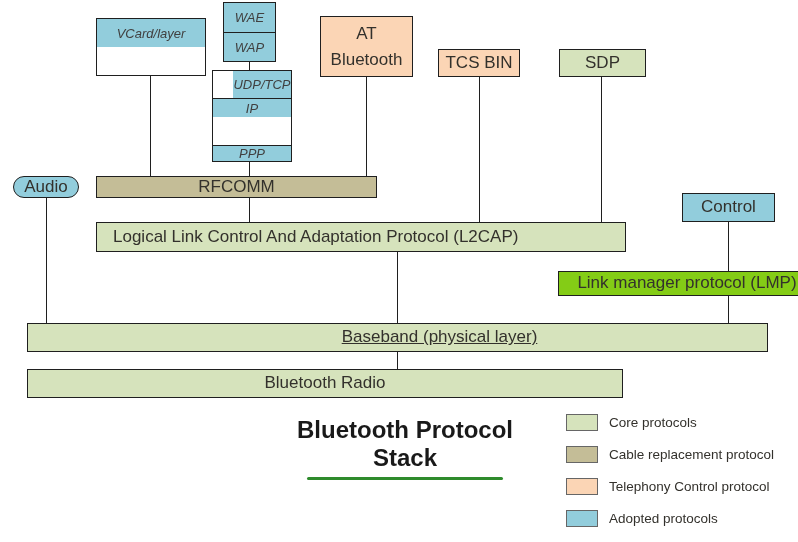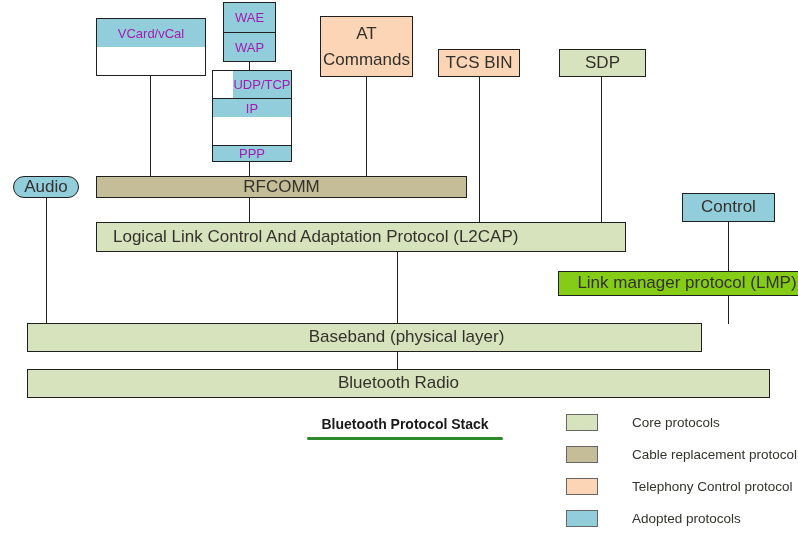--- a/index.html
+++ b/index.html
@@ -29,21 +29,22 @@
     border: 1px solid #1f1f1f;
     display: flex;
     flex-direction: column;
     z-index: 2;
   }
   .cell {
     display: flex;
     align-items: center;
     justify-content: center;
     font-size: 13px;
-    color: #a21caf;
+    color: #404040;
+    font-style: italic;
   }
   .cell + .cell { border-top: 1px solid #1f1f1f; }
   .left-text { justify-content: flex-start; padding-left: 16px; text-align: left; }
   .two-line {
     flex-direction: column;
     justify-content: space-between;
     padding: 8px 0 6px 0;
   }
   .offset-center { padding-left: 84px; }
   .vline {
@@ -54,41 +55,40 @@
   }
   .title-block {
     position: absolute;
     left: 280px;
     top: 416px;
     width: 250px;
     text-align: center;
     z-index: 2;
   }
   .title-text {
-    font-size: 14px;
+    font-size: 24px;
     font-weight: bold;
     color: #191919;
   }
   .title-underline {
     height: 3px;
     width: 196px;
     margin: 5px auto 0 auto;
     border-radius: 2px;
   }
   .legend {
     position: absolute;
     left: 566px;
     top: 414px;
     z-index: 2;
   }
   .legend-row {
     display: flex;
     align-items: center;
     margin-bottom: 15px;
-    gap: 23px;
   }
   .legend-swatch {
     width: 32px;
     height: 17px;
     border: 1px solid #666666;
     margin-right: 11px;
     flex: 0 0 auto;
   }
   .legend-label {
     font-size: 13.5px;
@@ -107,50 +107,50 @@
   <div class="vline" style="left:366px; top:76px; height:101px;"></div>
   <div class="vline" style="left:249px; top:197px; height:26px;"></div>
   <div class="vline" style="left:479px; top:76px; height:147px;"></div>
   <div class="vline" style="left:601px; top:76px; height:147px;"></div>
   <div class="vline" style="left:397px; top:251px; height:73px;"></div>
   <div class="vline" style="left:397px; top:351px; height:19px;"></div>
   <div class="vline" style="left:46px; top:197px; height:127px;"></div>
   <div class="vline" style="left:728px; top:221px; height:103px;"></div>
 
   <div class="stack" style="left:96px; top:18px; width:110px; height:58px;">
-    <div class="cell" style="height: 28px; background-color: rgb(146, 205, 220);">VCard/vCal</div>
+    <div class="cell" style="height: 28px; background-color: rgb(146, 205, 220);">VCard/layer</div>
   </div>
 
   <div class="stack" style="left:223px; top:2px; width:53px; height:60px;">
     <div class="cell" style="height: 29px; background-color: rgb(146, 205, 220);">WAE</div>
     <div class="cell" style="flex: 1 1 0%; background-color: rgb(146, 205, 220);">WAP</div>
   </div>
 
   <div class="stack" style="left:212px; top:70px; width:80px; height:92px;">
     <div class="cell" style="height: 35px; background-color: rgb(146, 205, 220); margin-left: 20px;">UDP/TCP</div>
     <div class="cell" style="height: 24px; background-color: rgb(146, 205, 220);">IP</div>
     <div class="cell" style="flex: 1 1 0%; background-color: rgb(146, 205, 220); margin-top: 28px;">PPP</div>
   </div>
 
   <div class="box two-line" style="left: 320px; top: 16px; width: 93px; height: 61px; background-color: rgb(251, 213, 181);">
     <span>AT</span>
-    <span>Commands</span>
+    <span>Bluetooth</span>
   </div>
   <div class="box" style="left: 438px; top: 49px; width: 82px; height: 28px; background-color: rgb(251, 213, 181);">TCS BIN</div>
 
   <div class="box" style="left: 559px; top: 49px; width: 87px; height: 28px; background-color: rgb(214, 227, 188);">SDP</div>
 
   <div class="box" style="left: 13px; top: 176px; width: 66px; height: 22px; background-color: rgb(146, 205, 220); border-radius: 11px;">Audio</div>
-  <div class="box" style="left: 96px; top: 176px; width: 371px; height: 22px; background-color: rgb(196, 189, 151);">RFCOMM</div>
+  <div class="box" style="left: 96px; top: 176px; width: 281px; height: 22px; background-color: rgb(196, 189, 151);">RFCOMM</div>
   <div class="box" style="left: 682px; top: 193px; width: 93px; height: 29px; background-color: rgb(146, 205, 220);">Control</div>
 
   <div class="box left-text" style="left: 96px; top: 222px; width: 530px; height: 30px; background-color: rgb(214, 227, 188);">Logical Link Control And Adaptation Protocol (L2CAP)</div>
   <div class="box" style="left: 558px; top: 271px; width: 258px; height: 25px; background-color: #84cc16;">Link manager protocol (LMP)</div>
-  <div class="box offset-center" style="left: 27px; top: 323px; width: 675px; height: 29px; background-color: rgb(214, 227, 188);">Baseband (physical layer)</div>
-  <div class="box" style="left: 27px; top: 369px; width: 743px; height: 29px; background-color: rgb(214, 227, 188);">Bluetooth Radio</div>
+  <div class="box offset-center" style="left: 27px; top: 323px; width: 741px; height: 29px; background-color: rgb(214, 227, 188); text-decoration: underline;">Baseband (physical layer)</div>
+  <div class="box" style="left: 27px; top: 369px; width: 596px; height: 29px; background-color: rgb(214, 227, 188);">Bluetooth Radio</div>
 
   <div class="title-block">
     <div class="title-text">Bluetooth Protocol Stack</div>
     <div class="title-underline" style="background-color: rgb(46, 139, 44);"></div>
   </div>
 
   <div class="legend">
     <div class="legend-row">
       <div class="legend-swatch" style="background-color: rgb(214, 227, 188);"></div>
       <div class="legend-label">Core protocols</div>

